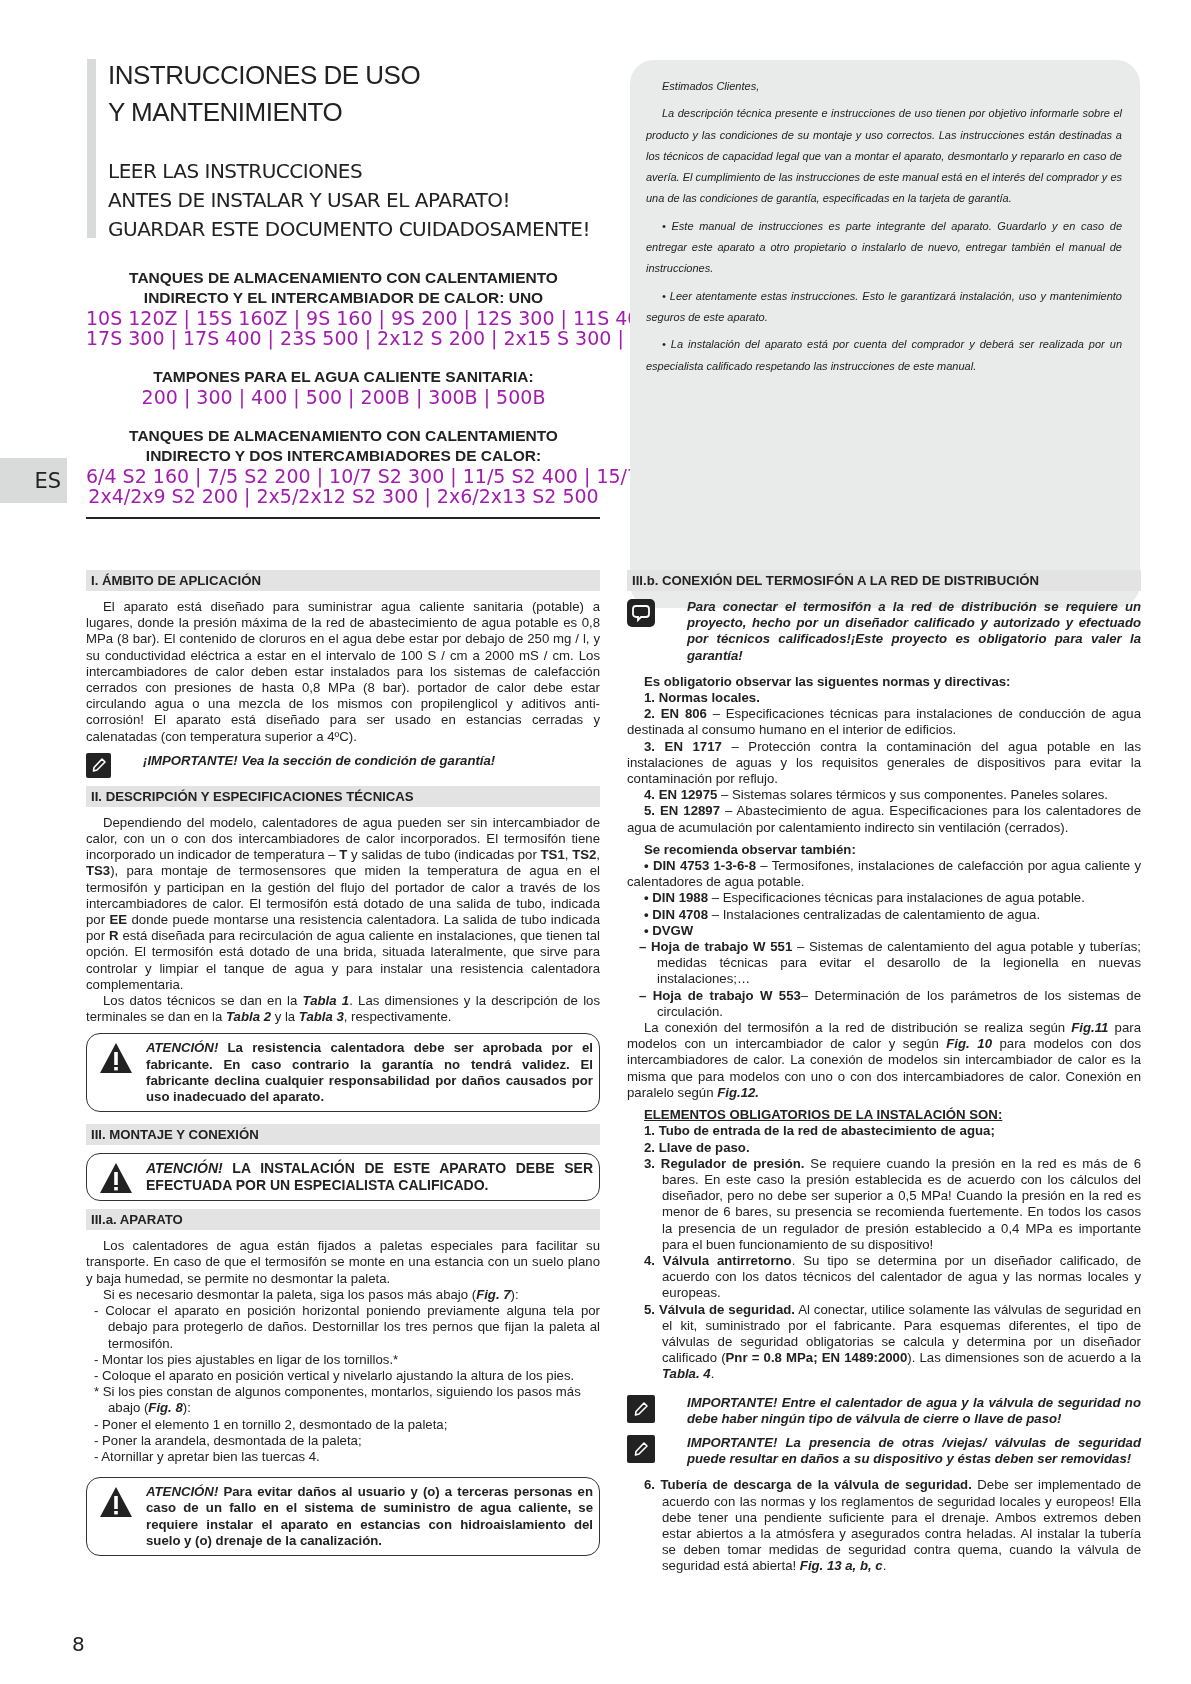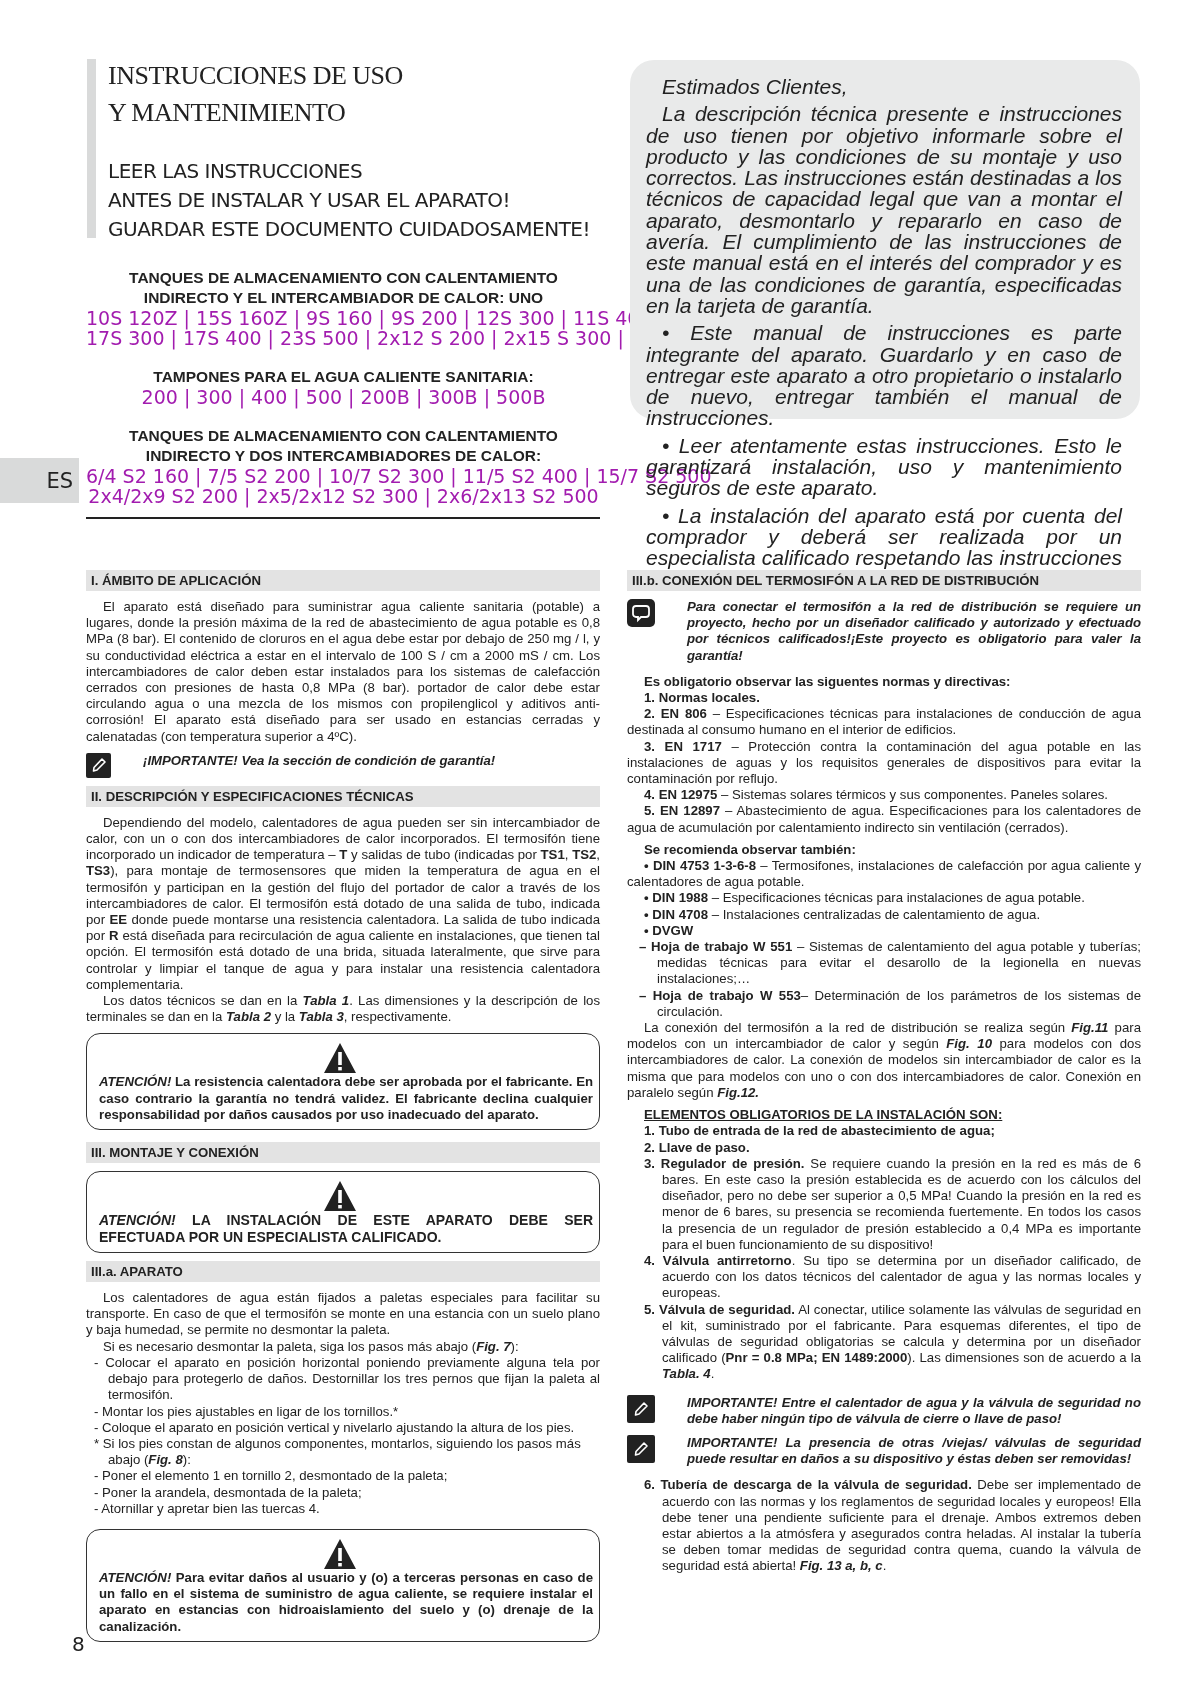--- a/index.html
+++ b/index.html
@@ -1,42 +1,42 @@
 <!DOCTYPE html>
 <html><head>
 <meta charset="utf-8">
 <style>
   html, body { margin:0; padding:0; background:#fff; }
   body { width:1191px; height:1684px; position:relative; overflow:hidden; color:#222; font-family:"Liberation Sans", sans-serif; }
   .abs { position:absolute; }
   
   .title-bar { left:87px; top:59px; width:9px; height:179px; background:#d9dada; }
-  .title-main { left:108px; top:57px; font-family:Liberation Serif, serif; font-size:26px; line-height:37px; color:#222; font-weight:300; letter-spacing:-0.5px; }
+  .title-main { left:108px; top:57px; font-family:Liberation Sans, sans-serif; font-size:26px; line-height:37px; color:#222; font-weight:300; letter-spacing:-0.5px; }
   .title-sub { left:108px; top:157px; font-family:"DejaVu Sans", sans-serif; font-size:20px; line-height:29px; color:#222; letter-spacing:-0.5px; }
   .models { left:86px; top:268px; width:515px; text-align:center; }
   .models .h { font-weight:bold; font-size:15.5px; line-height:20px; color:#222; }
   .models .m { font-family:"DejaVu Sans", sans-serif; font-size:19px; line-height:20px; color:#a21caf; white-space:nowrap; }
   .models .grp { margin-bottom:19px; }
   .rule { left:86px; top:517px; width:514px; height:2px; background:#222; }
   
-  .lang { left:0; top:458px; width:79px; height:45px; background:#d9dada; font-family:"DejaVu Sans", sans-serif; font-size:21px; color:#222; display:flex; align-items:center; justify-content:flex-end; padding-right:6px; box-sizing:border-box; }
+  .lang { left:0; top:458px; width:67px; height:45px; background:#d9dada; font-family:"DejaVu Sans", sans-serif; font-size:21px; color:#222; display:flex; align-items:center; justify-content:flex-end; padding-right:6px; box-sizing:border-box; }
   
-  .greet { left:630px; top:60px; width:510px; height:359px; background:#e9eaea; border-radius:24px; box-sizing:border-box; padding:16px 18px 0 16px; font-style:italic; font-size:21px; line-height:21.3px; color:#222; text-align:justify; }
+  .greet { left:630px; top:60px; width:510px; height:548px; background:#e9eaea; border-radius:24px; box-sizing:border-box; padding:16px 18px 0 16px; font-style:italic; font-size:11px; line-height:21.3px; color:#222; text-align:justify; }
   .greet p { margin:0 0 6px 0; text-indent:16px; }
   .greet p.first { margin-bottom:6px; }
   
   .col { font-size:13.2px; line-height:16.2px; color:#222; text-align:justify; }
   .col-left { left:86px; top:570px; width:514px; }
   .col-right { left:627px; top:570px; width:514px; }
   .sec { background:#e3e3e3; font-weight:bold; font-size:13.2px; height:21px; line-height:21px; padding-left:5px; margin-bottom:8px; text-align:left; }
   .p { text-indent:17px; margin:0; }
   .note { display:flex; align-items:flex-start; margin:8px 0;gap:24px; }
   .note .ic { width:25px; height:25px; background:#222; border-radius:2px; flex:none; margin-right:8px; display:flex; align-items:center; justify-content:center; }
   .note .txt { font-weight:bold; font-style:italic; }
-  .warn { border:1.3px solid #333; border-radius:14px; padding:6px 6px 6px 12px; display:flex; align-items:center; margin:8px 0;flex-direction:column; }
+  .warn { border:1.3px solid #333; border-radius:14px; padding:6px 6px 6px 12px; display:flex; align-items:flex-start; margin:8px 0; }
   .warn .ic { flex:none; width:34px; height:32px; margin-right:13px; margin-top:2px; }
   .warn .txt { font-weight:bold; }
   .bold { font-weight:bold; }
   .bi { font-weight:bold; font-style:italic; }
   .hang { padding-left:22px; text-indent:-14px; margin:0; }
   .hang2 { padding-left:30px; text-indent:-18px; margin:0; }
   .ul { text-decoration:underline; font-weight:bold; }
   .pageno { left:72px; top:1632px; font-family:"DejaVu Sans", sans-serif; font-size:20px; color:#222; }
 </style>
 </head>

